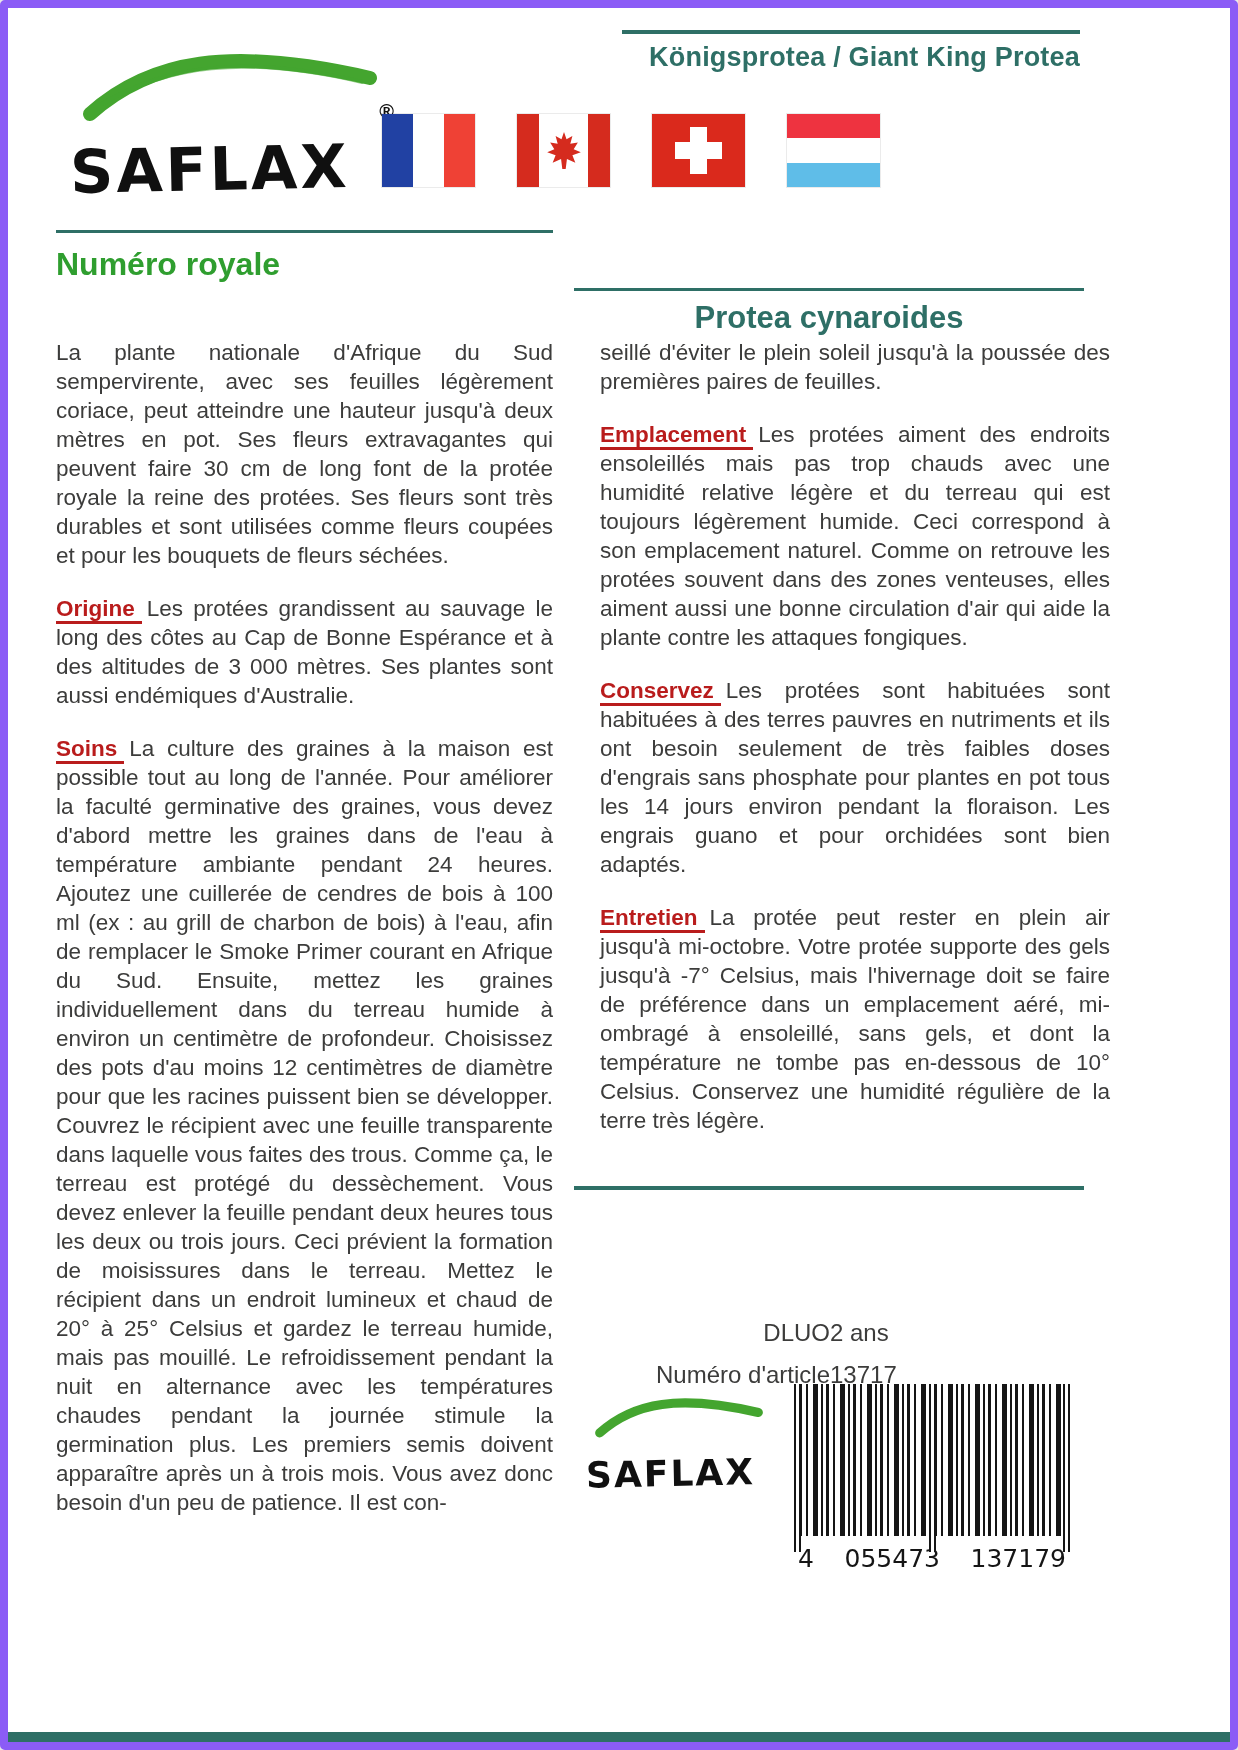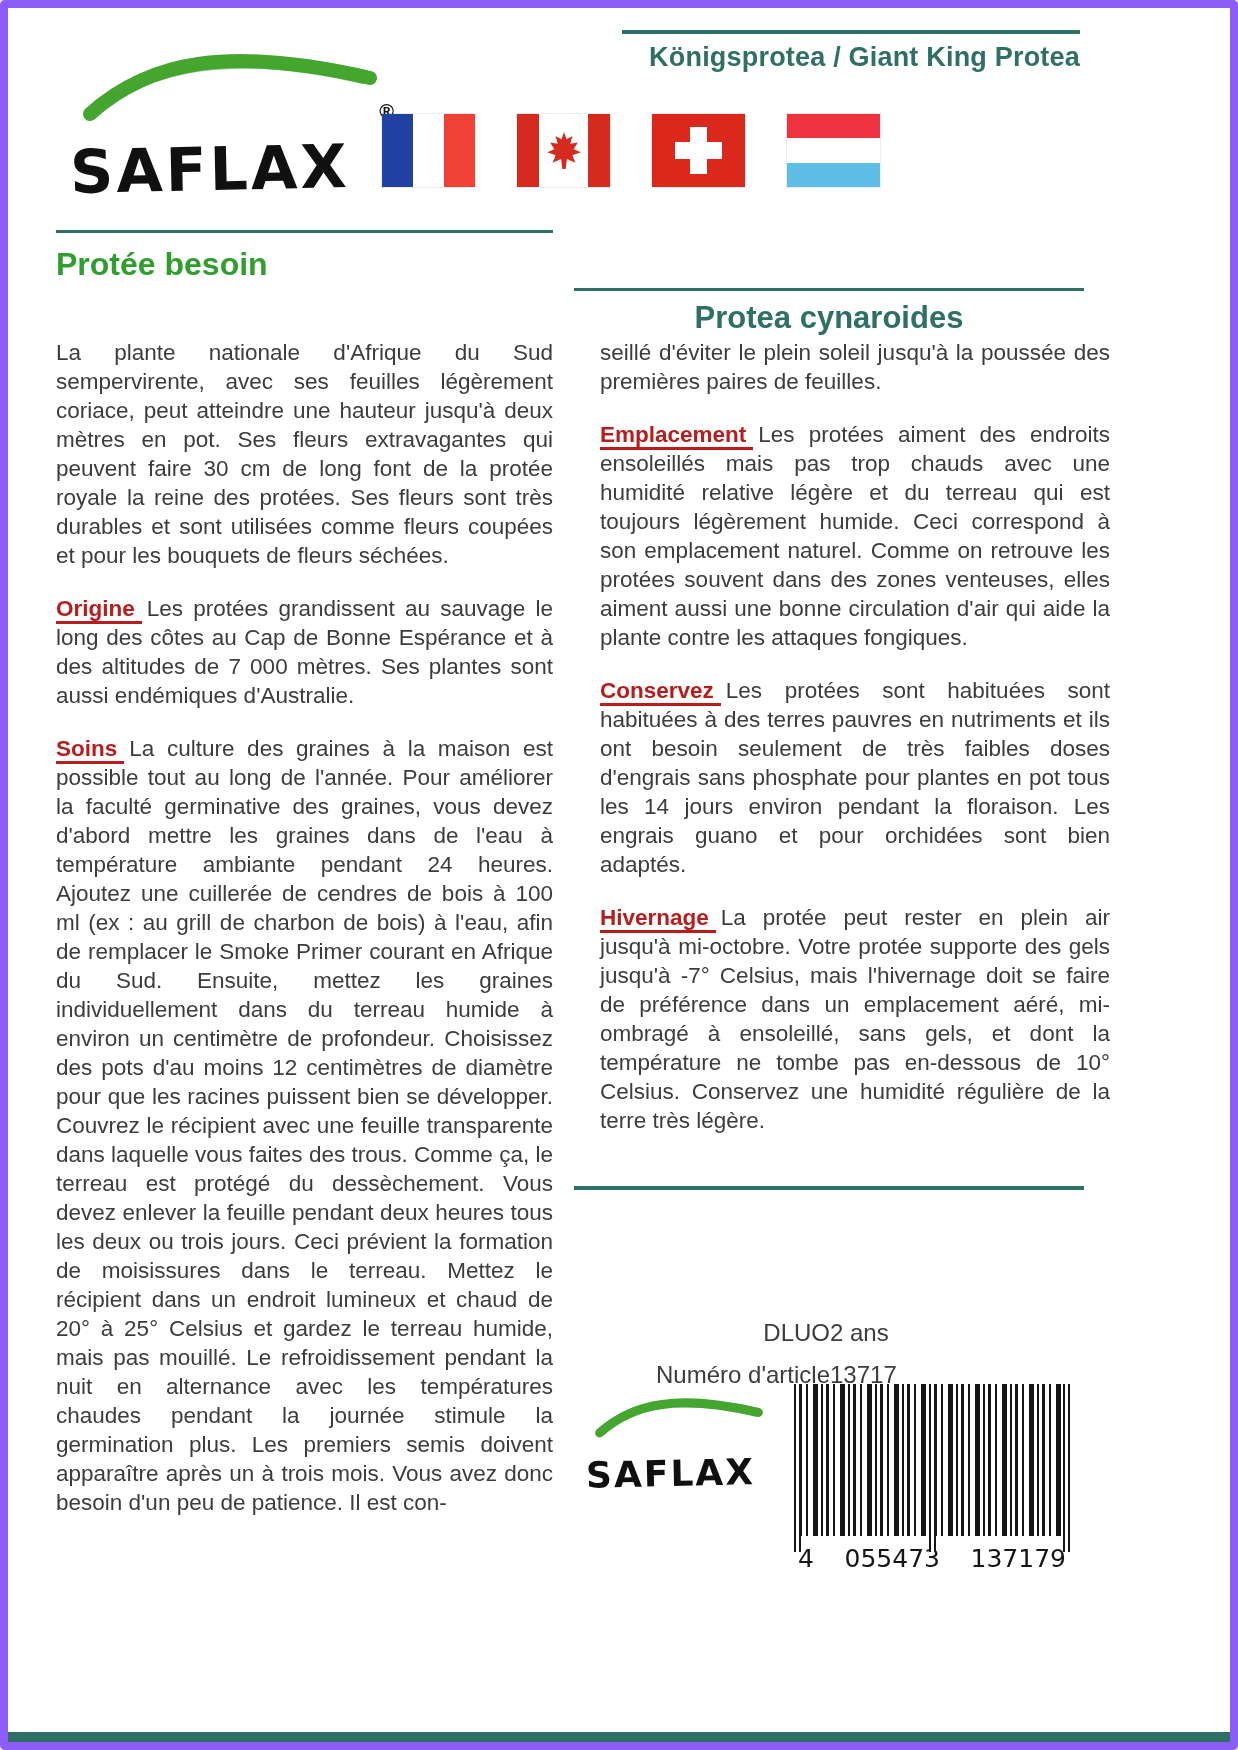--- a/index.html
+++ b/index.html
@@ -131,45 +131,45 @@
         <div class="cross-h"></div>
     </div>
     <div class="flag flag-lu">
       <div class="s1"></div>
         <div class="s2"></div>
         <div class="s3"></div>
     </div>
   </div>
 
   <div class="left-rule"></div>
-  <h1 class="left-title" style="margin:0;">Protée besoin</h1>
+  <h1 class="left-title" style="margin:0;">Numéro royale</h1>
 
   <div class="right-rule"></div>
   <h2 class="right-title" style="margin:0;">Protea cynaroides</h2>
 
   <div class="col col-left">
     <p>La plante nationale d'Afrique du Sud sempervirente, avec ses feuilles légèrement coriace, peut atteindre une hauteur jusqu'à deux mètres en pot. Ses fleurs extravagantes qui peuvent faire 30 cm de long font de la protée royale la reine des protées. Ses fleurs sont très durables et sont utilisées comme fleurs coupées et pour les bouquets de fleurs séchées.</p>
     <p>
-      <span class="sec">Origine</span><span>Les protées grandissent au sauvage le long des côtes au Cap de Bonne Espérance et à des altitudes de 7 000 mètres. Ses plantes sont aussi endémiques d'Australie.</span>
+      <span class="sec">Origine</span><span>Les protées grandissent au sauvage le long des côtes au Cap de Bonne Espérance et à des altitudes de 3 000 mètres. Ses plantes sont aussi endémiques d'Australie.</span>
     </p>
     <p>
       <span class="sec">Soins</span><span>La culture des graines à la maison est possible tout au long de l'année. Pour améliorer la faculté germinative des graines, vous devez d'abord mettre les graines dans de l'eau à température ambiante pendant 24 heures. Ajoutez une cuillerée de cendres de bois à 100 ml (ex : au grill de charbon de bois) à l'eau, afin de remplacer le Smoke Primer courant en Afrique du Sud. Ensuite, mettez les graines individuellement dans du terreau humide à environ un centimètre de profondeur. Choisissez des pots d'au moins 12 centimètres de diamètre pour que les racines puissent bien se développer. Couvrez le récipient avec une feuille transparente dans laquelle vous faites des trous. Comme ça, le terreau est protégé du dessèchement. Vous devez enlever la feuille pendant deux heures tous les deux ou trois jours. Ceci prévient la formation de moisissures dans le terreau. Mettez le récipient dans un endroit lumineux et chaud de 20° à 25° Celsius et gardez le terreau humide, mais pas mouillé. Le refroidissement pendant la nuit en alternance avec les températures chaudes pendant la journée stimule la germination plus. Les premiers semis doivent apparaître après un à trois mois. Vous avez donc besoin d'un peu de patience. Il est con-</span>
     </p>
   </div>
 
   <div class="col col-right">
     <p>seillé d'éviter le plein soleil jusqu'à la poussée des premières paires de feuilles.</p>
     <p>
       <span class="sec">Emplacement</span><span>Les protées aiment des endroits ensoleillés mais pas trop chauds avec une humidité relative légère et du terreau qui est toujours légèrement humide. Ceci correspond à son emplacement naturel. Comme on retrouve les protées souvent dans des zones venteuses, elles aiment aussi une bonne circulation d'air qui aide la plante contre les attaques fongiques.</span>
     </p>
     <p>
       <span class="sec">Conservez</span><span>Les protées sont habituées sont habituées à des terres pauvres en nutriments et ils ont besoin seulement de très faibles doses d'engrais sans phosphate pour plantes en pot tous les 14 jours environ pendant la floraison. Les engrais guano et pour orchidées sont bien adaptés.</span>
     </p>
     <p>
-      <span class="sec">Hivernage</span><span>La protée peut rester en plein air jusqu'à mi-octobre. Votre protée supporte des gels jusqu'à -7° Celsius, mais l'hivernage doit se faire de préférence dans un emplacement aéré, mi-ombragé à ensoleillé, sans gels, et dont la température ne tombe pas en-dessous de 10° Celsius. Conservez une humidité régulière de la terre très légère.</span>
+      <span class="sec">Entretien</span><span>La protée peut rester en plein air jusqu'à mi-octobre. Votre protée supporte des gels jusqu'à -7° Celsius, mais l'hivernage doit se faire de préférence dans un emplacement aéré, mi-ombragé à ensoleillé, sans gels, et dont la température ne tombe pas en-dessous de 10° Celsius. Conservez une humidité régulière de la terre très légère.</span>
     </p>
   </div>
 
   <div class="divider"></div>
 
   <div class="info">
     <div class="info-row">
       <div class="info-label">DLUO</div>
       <div class="info-value">2 ans</div>
     </div>

